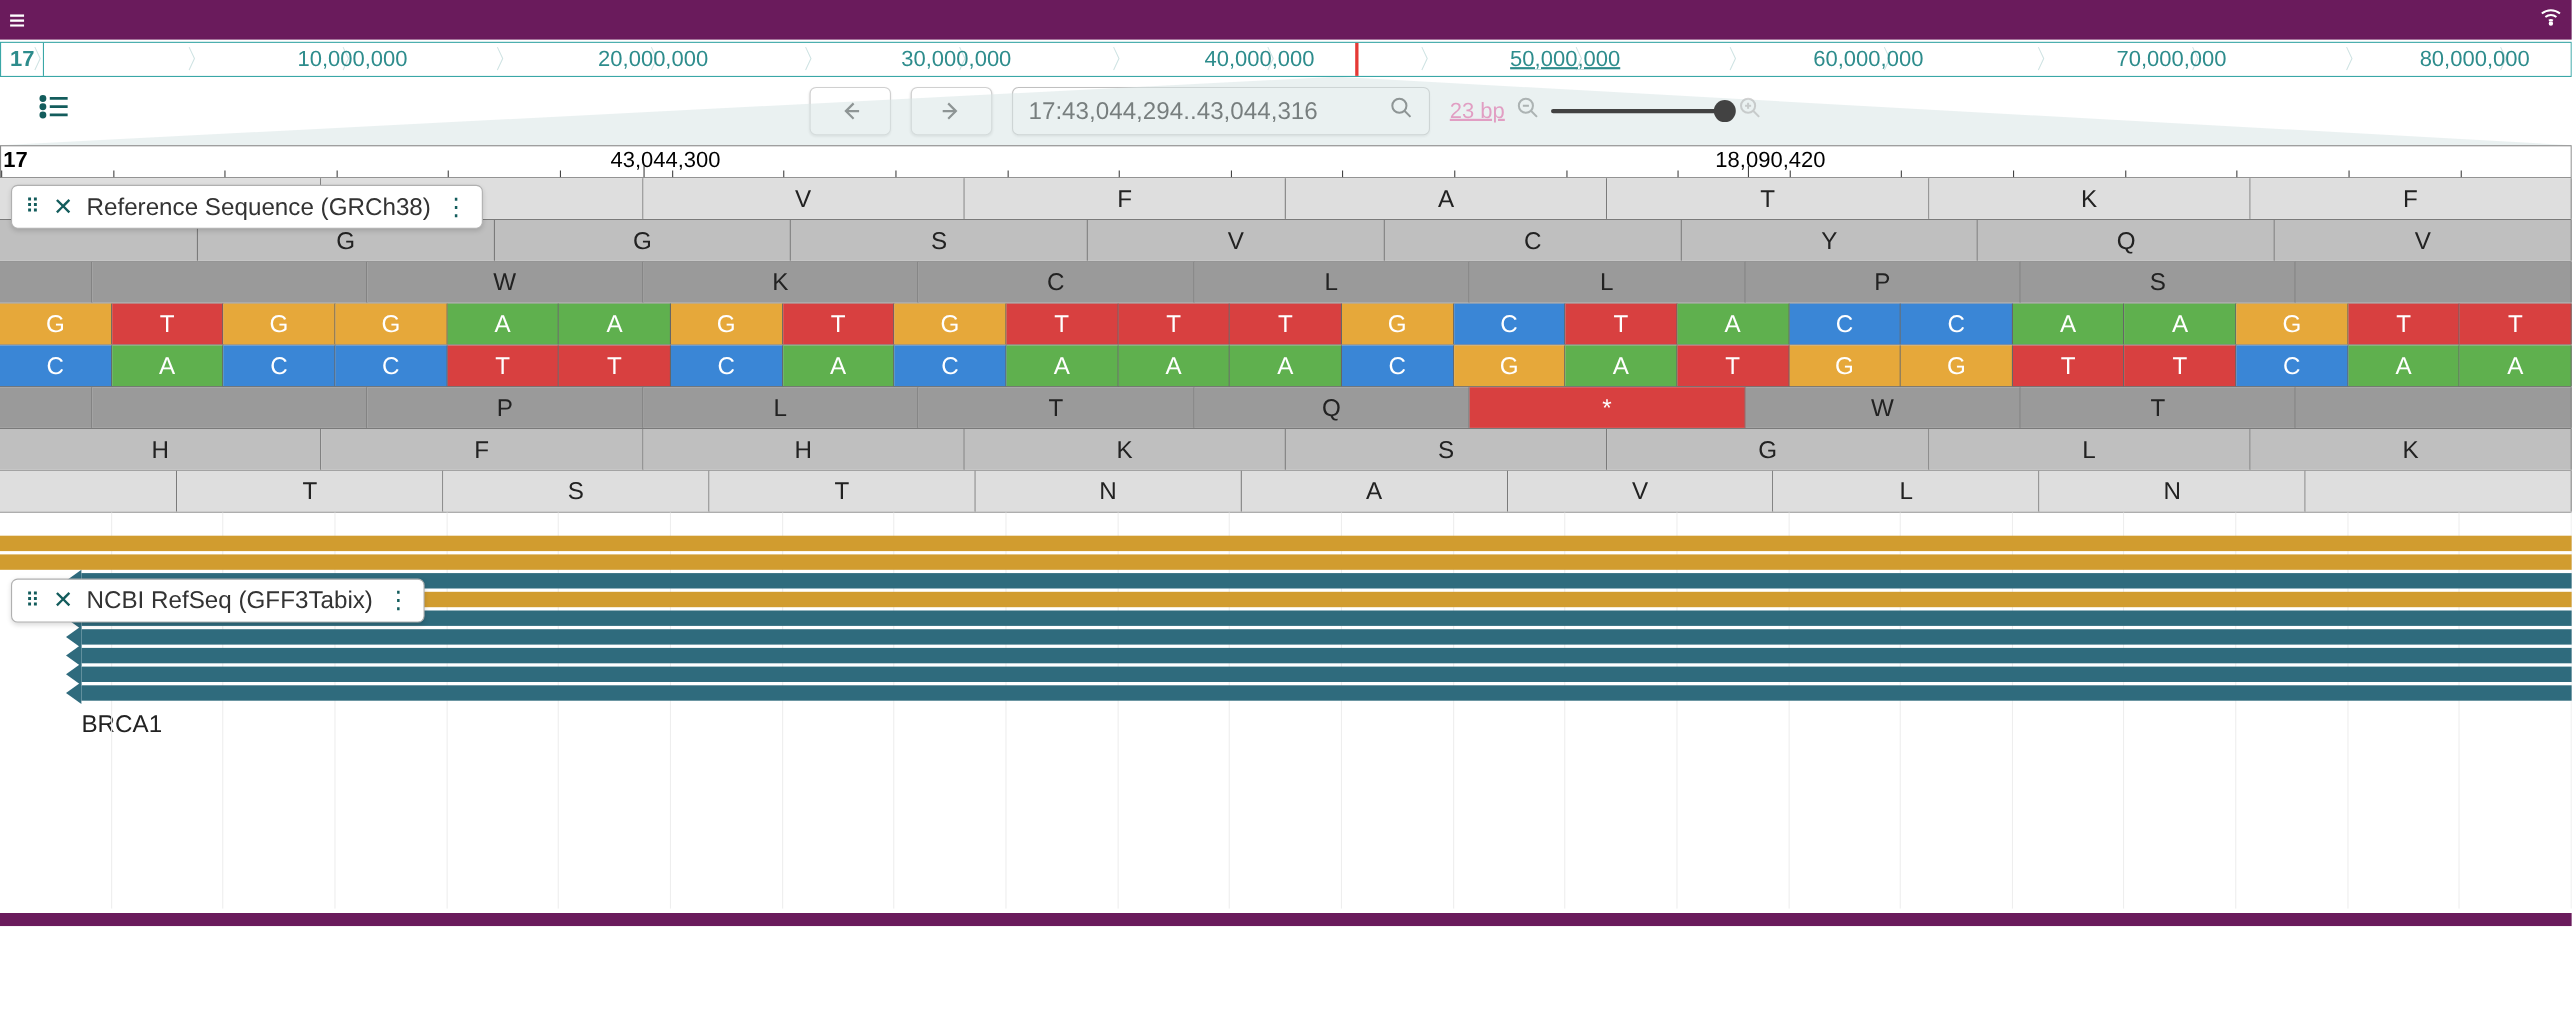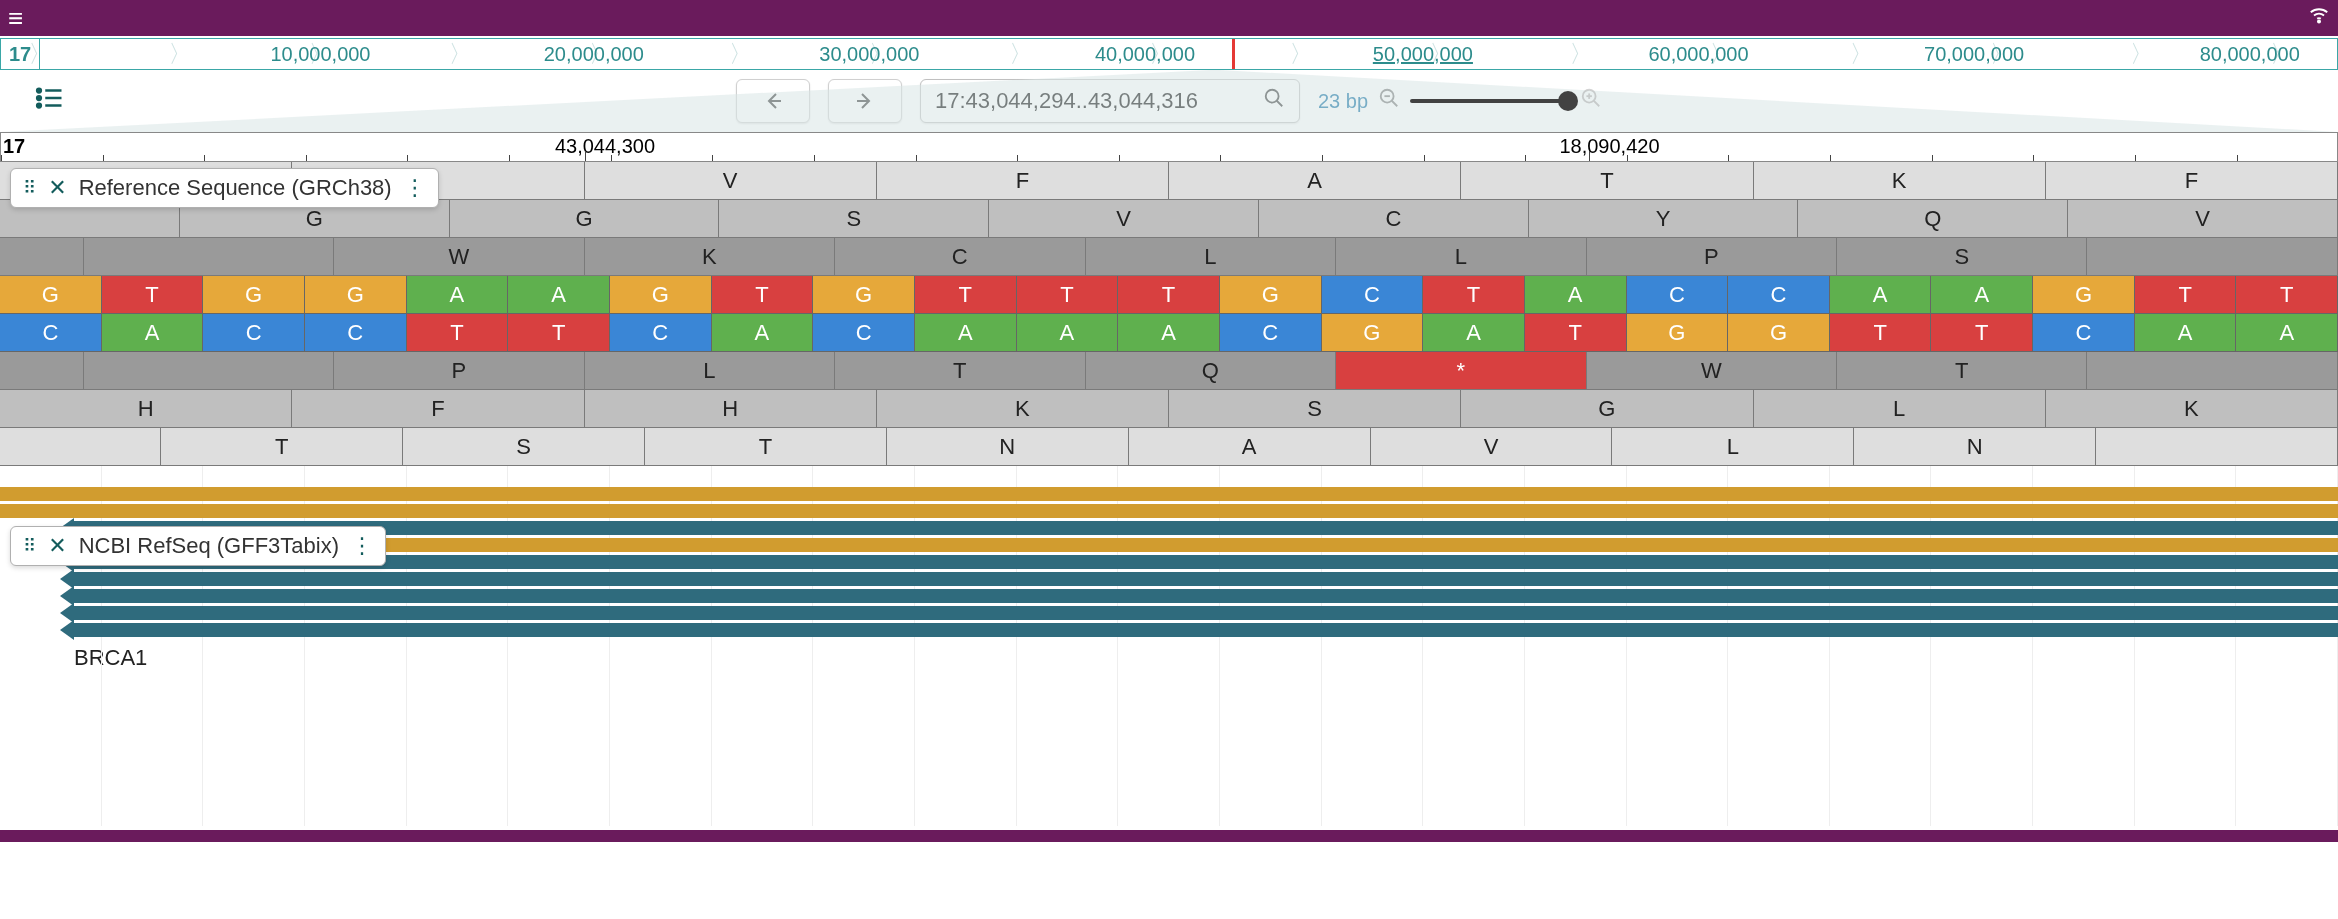--- a/index.html
+++ b/index.html
@@ -21,21 +21,21 @@
   
   .navrow { height: 62px; display: flex; align-items: center; justify-content: center; position: relative; gap: 18px; }
   .tracklist-icon { position: absolute; left: 34px; font-size: 30px; color: #135c5c; cursor: pointer; }
   .trapezoid { position: absolute; top: 0; left: 0; right: 0; height: 62px; pointer-events: none; }
   .navbtn { border: 1px solid #d0d0d0; border-radius: 6px; background: #fff; width: 74px; height: 44px; display: flex; align-items: center; justify-content: center; cursor: pointer; box-shadow: 0 1px 2px rgba(0,0,0,0.12); }
   .navbtn svg { width: 24px; height: 24px; }
   .locbox { border: 1px solid #c0c0c0; border-radius: 6px; background: #fff; height: 44px; display: flex; align-items: center; padding: 0 14px; box-shadow: 0 1px 2px rgba(0,0,0,0.1); gap: 18px; }
   .locbox input { border: none; outline: none; font-size: 22px; width: 310px; background: transparent; }
   .locsearch { font-size: 22px; cursor: pointer; }
   .zoomgrp { display: flex; align-items: center; gap: 10px; }
-  .zoom-bp { color: #0369a1; font-size: 20px; }
+  .zoom-bp { color: #ec4899; font-size: 20px; text-decoration: underline; }
   .zoom-icon { font-size: 22px; color: #757575; cursor: pointer; }
   .zoom-slider { width: 160px; height: 4px; background: #424242; position: relative; border-radius: 2px; }
   .zoom-thumb { position: absolute; right: -8px; top: -8px; width: 20px; height: 20px; background: #424242; border-radius: 50%; }
 
   
   .detail-ruler { border: 1px solid #888; height: 30px; position: relative; background: #fff; }
   .dr-chrom { position: absolute; left: 2px; top: 2px; font-size: 20px; font-weight: 700; }
   .dr-tick-line { position: absolute; bottom: 0; width: 1px; height: 10px; background: #444; }
   .dr-tick-label { position: absolute; top: 2px; font-size: 20px; transform: translateX(-50%); margin-left: 20px; }
 

